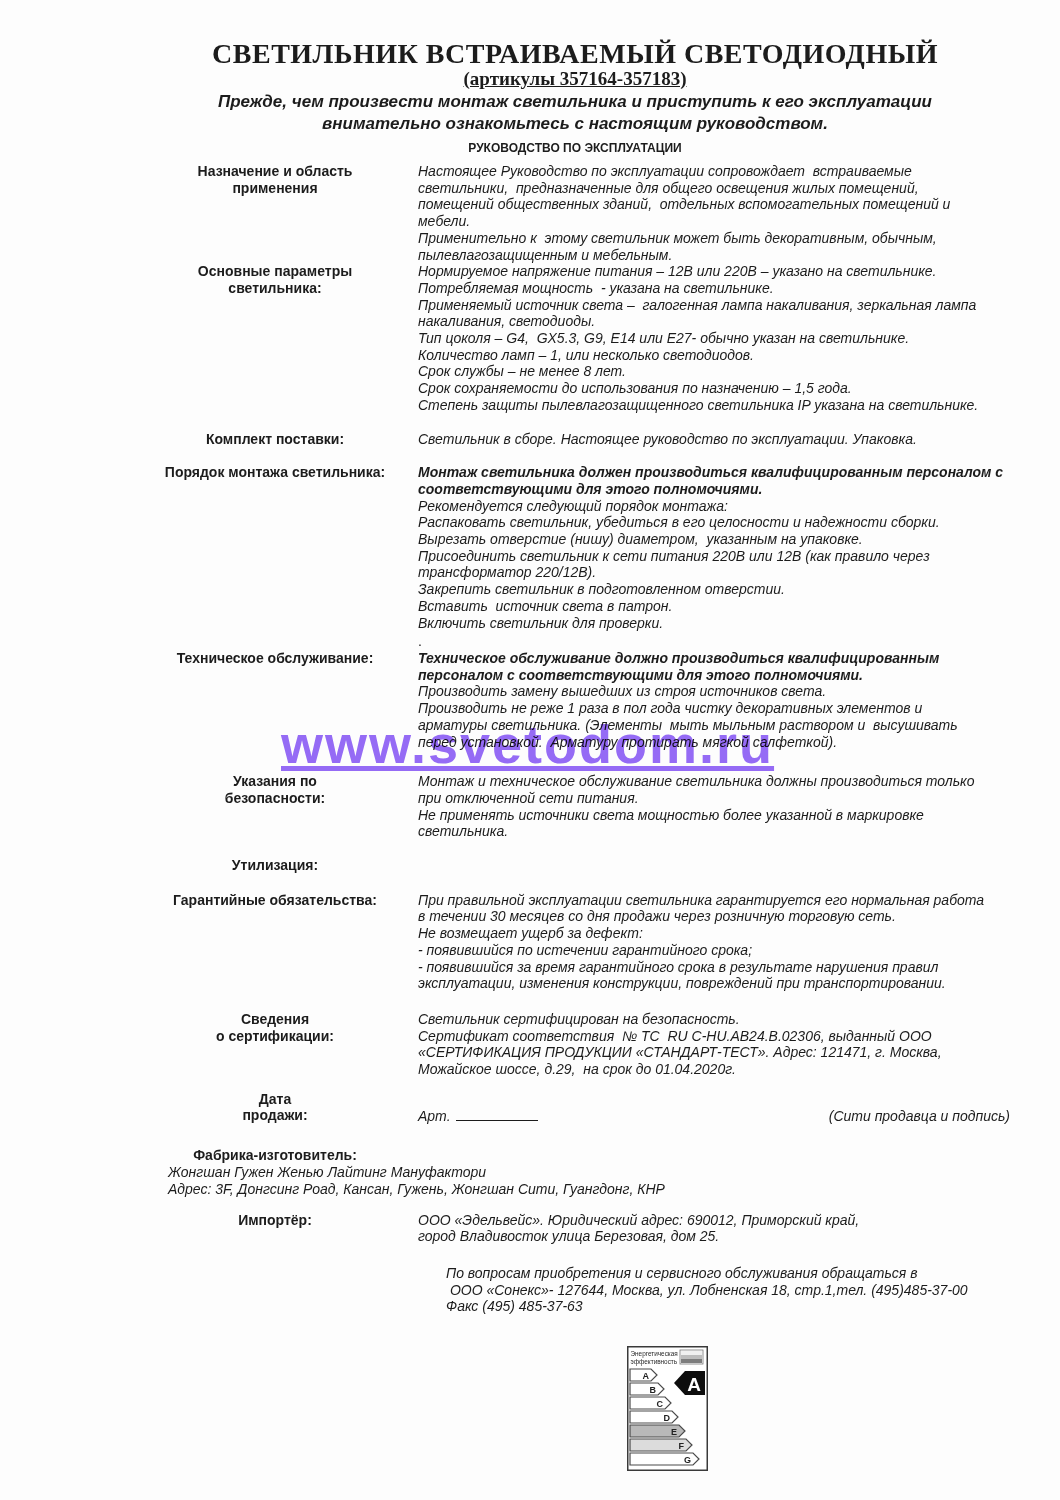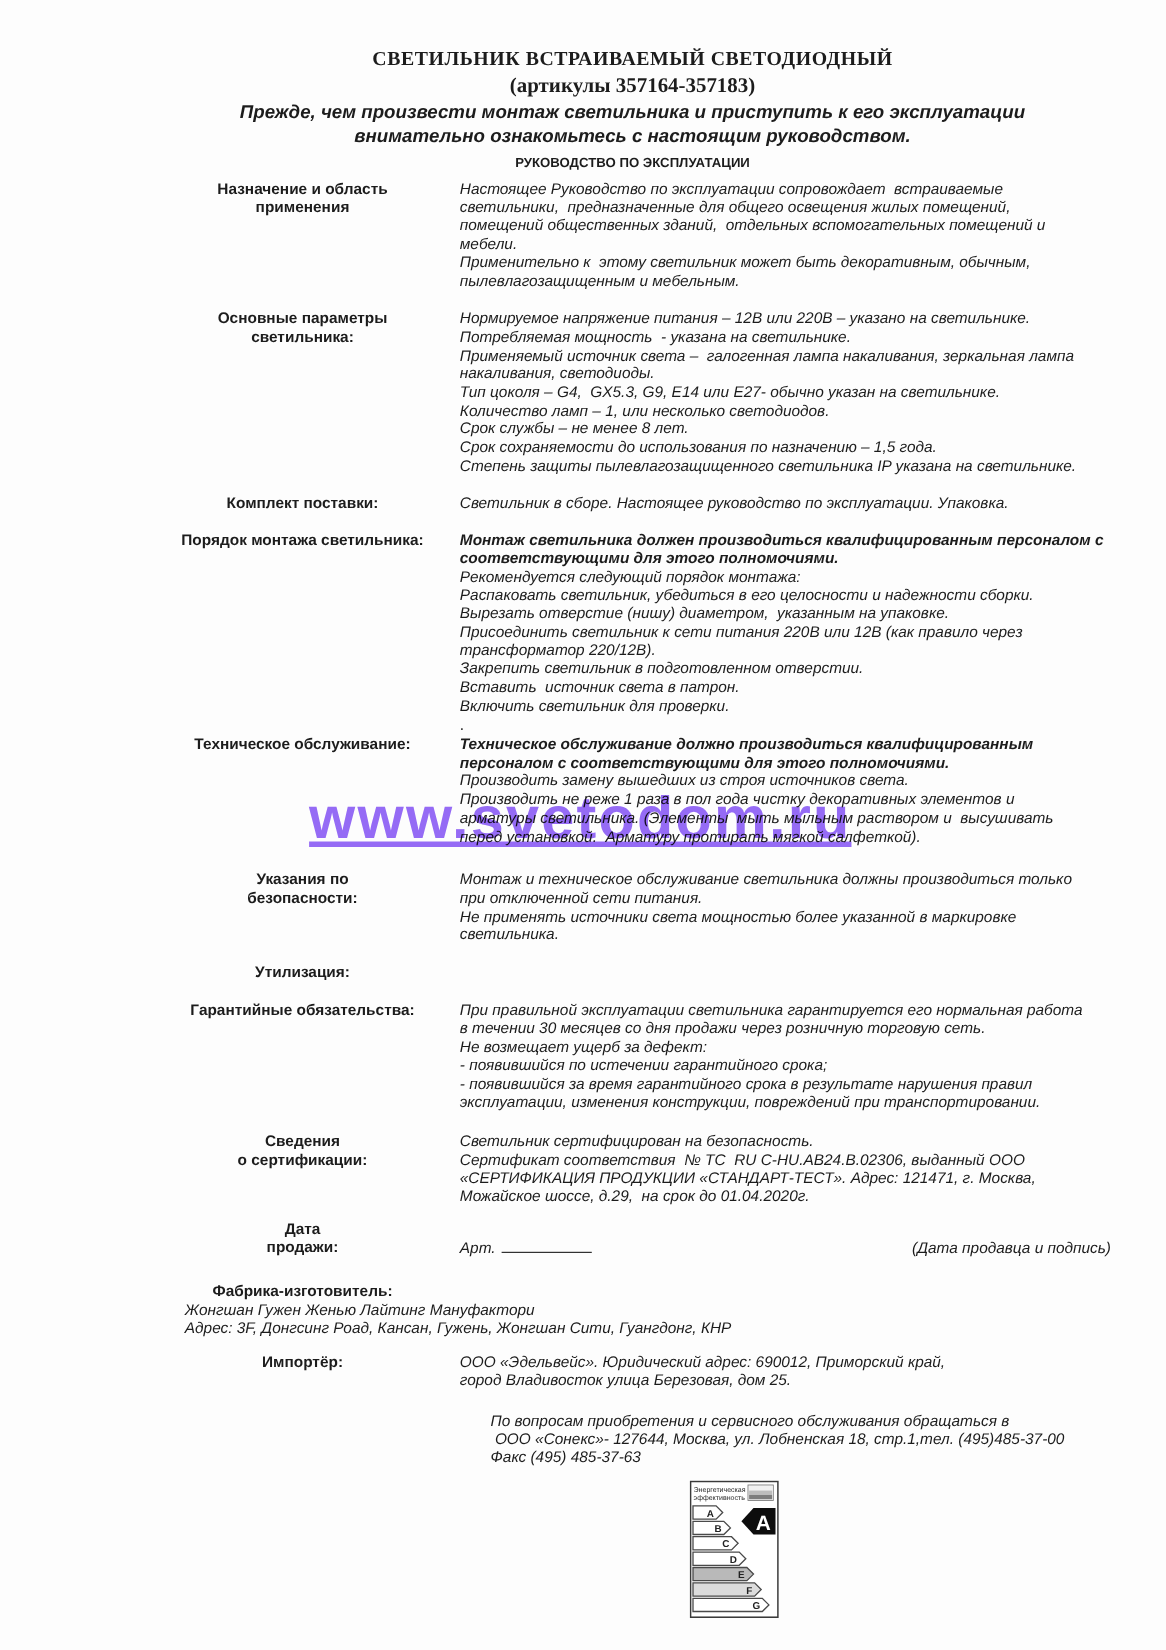--- a/index.html
+++ b/index.html
@@ -1,20 +1,20 @@
 <!DOCTYPE html>
 <html><head>
 <meta charset="utf-8">
 <style>
   html,body{margin:0;padding:0;background:#fff;}
   .page{position:relative;width:1060px;height:1500px;background:#fdfdfd;overflow:hidden;
         font-family:"Liberation Sans",sans-serif;color:#1c1c1c;}
   .header{position:absolute;left:140px;top:40px;width:870px;text-align:center;}
-  .t1{font-family:"Liberation Serif",serif;font-weight:bold;font-size:18px;line-height:27px;letter-spacing:.5px;}
-  .t2{font-family:"Liberation Serif",serif;font-weight:bold;font-size:19px;line-height:24px;}
+  .t1{font-family:"Liberation Serif",serif;font-weight:bold;font-size:28px;line-height:27px;letter-spacing:.5px;}
+  .t2{font-family:"Liberation Serif",serif;font-weight:bold;font-size:19px;line-height:24px;text-decoration:underline;}
   .t3{font-weight:bold;font-style:italic;font-size:17px;line-height:22px;}
   .t5{font-weight:bold;font-size:12px;line-height:24px;margin-top:1px;}
   .content{position:absolute;left:150px;top:163px;width:860px;font-size:14px;line-height:16.7px;}
   .row{display:flex;align-items:flex-start;}
   .lab{width:250px;flex:none;text-align:center;font-weight:bold;}
   .bod{flex:none;width:592px;margin-left:18px;white-space:pre-wrap;}
   .it{font-style:italic;}
   .bi{font-style:italic;font-weight:bold;}
   .pl{font-style:normal;}
   .sale-body{display:flex;align-items:baseline;margin-top:16px;}
@@ -36,21 +36,21 @@
     <div class="t3">Прежде, чем произвести монтаж светильника и приступить к его эксплуатации</div>
     <div class="t3">внимательно ознакомьтесь с настоящим руководством.</div>
     <div class="t5">РУКОВОДСТВО ПО ЭКСПЛУАТАЦИИ</div>
   </div>
 
   <div class="content">
       <div class="row" style="margin-top: 0px;">
         <div class="lab">Назначение и область<br>применения</div>
         <div class="bod"><div class="it">Настоящее Руководство по эксплуатации сопровождает  встраиваемые<br>светильники,  предназначенные для общего освещения жилых помещений,<br>помещений общественных зданий,  отдельных вспомогательных помещений и<br>мебели.</div><div class="it">Применительно к  этому светильник может быть декоративным, обычным,<br>пылевлагозащищенным и мебельным.</div></div>
       </div>
-      <div class="row" style="margin-top: 18px;">
+      <div class="row" style="margin-top: 0;">
         <div class="lab">Основные параметры<br>светильника:</div>
         <div class="bod"><div class="it">Нормируемое напряжение питания – 12В или 220В – указано на светильнике.<br>Потребляемая мощность  - указана на светильнике.<br>Применяемый источник света –  галогенная лампа накаливания, зеркальная лампа<br>накаливания, светодиоды.<br>Тип цоколя – G4,  GX5.3, G9, Е14 или Е27- обычно указан на светильнике.<br>Количество ламп – 1, или несколько светодиодов.<br>Срок службы – не менее 8 лет.<br>Срок сохраняемости до использования по назначению – 1,5 года.<br>Степень защиты пылевлагозащищенного светильника IP указана на светильнике.</div></div>
       </div>
       <div class="row" style="margin-top: 17px;">
         <div class="lab">Комплект поставки:</div>
         <div class="bod"><div class="it">Светильник в сборе. Настоящее руководство по эксплуатации. Упаковка.</div></div>
       </div>
       <div class="row" style="margin-top: 17px;">
         <div class="lab">Порядок монтажа светильника:</div>
         <div class="bod"><div class="bi">Монтаж светильника должен производиться квалифицированным персоналом с<br>соответствующими для этого полномочиями.</div><div class="it">Рекомендуется следующий порядок монтажа:<br>Распаковать светильник, убедиться в его целосности и надежности сборки.<br>Вырезать отверстие (нишу) диаметром,  указанным на упаковке.<br>Присоединить светильник к сети питания 220В или 12В (как правило через<br>трансформатор 220/12В).<br>Закрепить светильник в подготовленном отверстии.<br>Вставить  источник света в патрон.<br>Включить светильник для проверки.</div></div>
@@ -73,21 +73,21 @@
       <div class="row" style="margin-top: 18px;">
         <div class="lab">Гарантийные обязательства:</div>
         <div class="bod"><div class="it">При правильной эксплуатации светильника гарантируется его нормальная работа<br>в течении 30 месяцев со дня продажи через розничную торговую сеть.<br>Не возмещает ущерб за дефект:<br>- появившийся по истечении гарантийного срока;<br>- появившийся за время гарантийного срока в результате нарушения правил<br>эксплуатации, изменения конструкции, повреждений при транспортировании.</div></div>
       </div>
       <div class="row" style="margin-top: 19px;">
         <div class="lab">Сведения<br>о сертификации:</div>
         <div class="bod"><div class="it">Светильник сертифицирован на безопасность.<br>Сертификат соответствия  № ТС  RU C-HU.AB24.B.02306, выданный ООО<br>«СЕРТИФИКАЦИЯ ПРОДУКЦИИ «СТАНДАРТ-ТЕСТ». Адрес: 121471, г. Москва,<br>Можайское шоссе, д.29,  на срок до 01.04.2020г.</div></div>
       </div>
       <div class="row" style="margin-top: 13px;">
         <div class="lab">Дата<br>продажи:</div>
-        <div class="bod sale-body"><span class="it">Арт.</span><span class="art-line"></span><span class="stamp-note">(Дата продавца и подпись)</span></div>
+        <div class="bod sale-body"><span class="it">Арт.</span><span class="art-line"></span><span class="stamp-note">(Сити продавца и подпись)</span></div>
       </div>
       <div class="row" style="margin-top: 23px; flex-direction: column;">
         <div class="lab">Фабрика-изготовитель:</div>
         <div class="bod"><div class="it">Жонгшан Гужен Женью Лайтинг Мануфактори<br>Адрес: 3F, Донгсинг Роад, Кансан, Гужень, Жонгшан Сити, Гуангдонг, КНР</div></div>
       </div>
       <div class="row" style="margin-top: 14px;">
         <div class="lab">Импортёр:</div>
         <div class="bod"><div class="it">ООО «Эдельвейс». Юридический адрес: 690012, Приморский край,<br>город Владивосток улица Березовая, дом 25.</div><div class="it" style="margin-top: 20px; margin-left: 28px;">По вопросам приобретения и сервисного обслуживания обращаться в<br> ООО «Сонекс»- 127644, Москва, ул. Лобненская 18, стр.1,тел. (495)485-37-00<br>Факс (495) 485-37-63</div></div>
       </div>
     </div>

